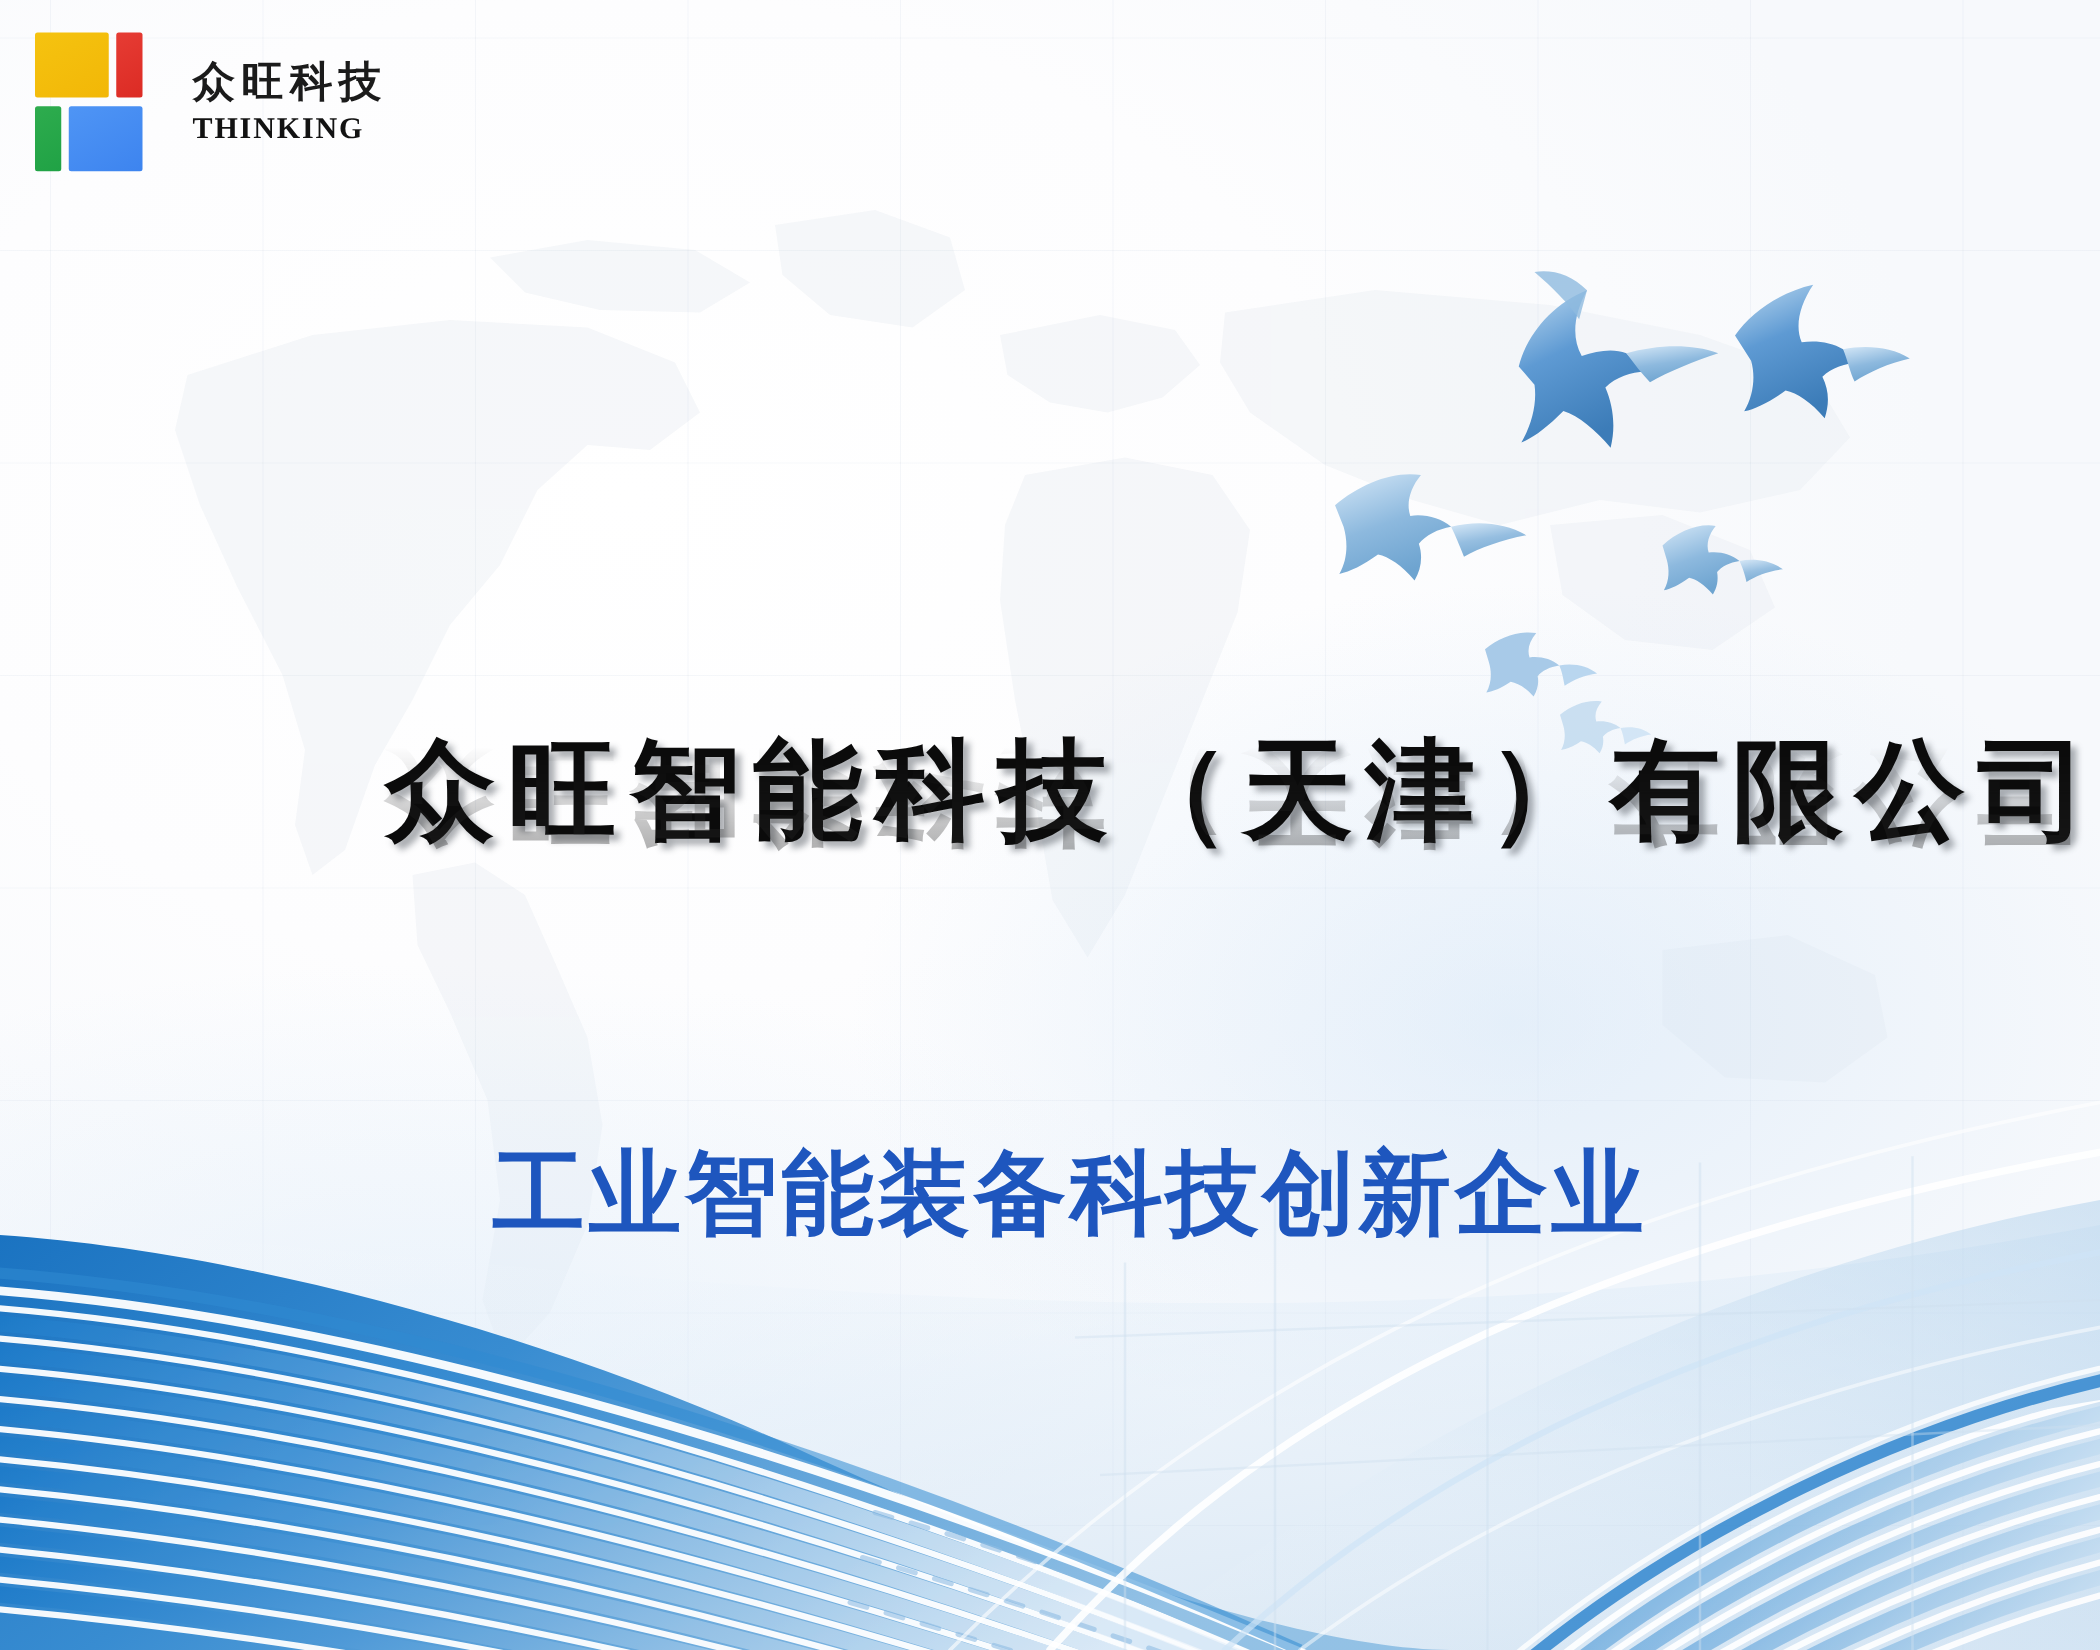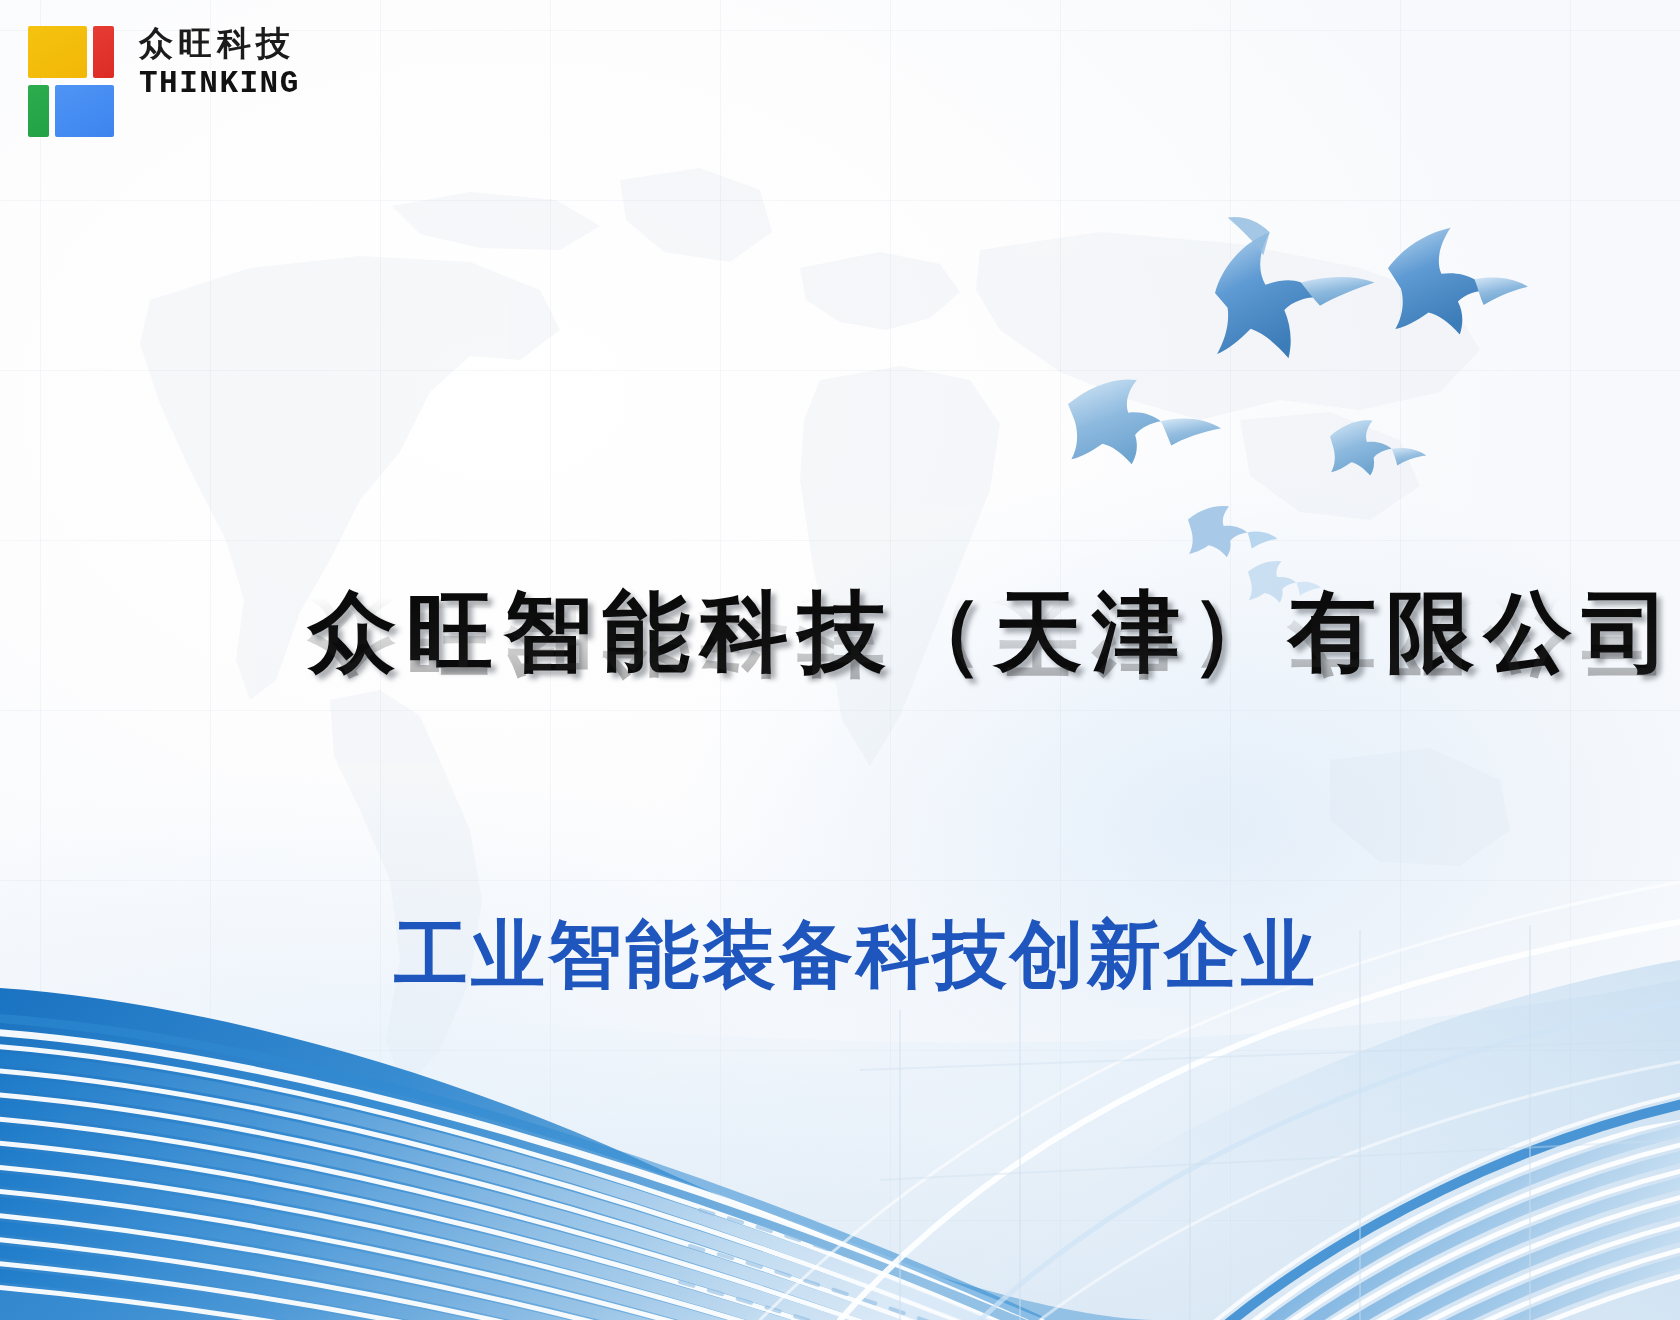--- a/index.html
+++ b/index.html
@@ -41,22 +41,22 @@
       radial-gradient(ellipse 55% 30% at 20% 80%, rgba(206,228,248,0.30) 0%, rgba(255,255,255,0) 72%);
   }
   .bg-birds { opacity: 1; }
   .bg-waves { }
 
   
   #logo-block {
     position: absolute;
     left: 28px; top: 26px;
     display: flex;
-    align-items: flex-start;
-    gap: 25px;
+    align-items: center;
+    gap: 40px;
   }
   #logo-mark {
     position: relative;
     width: 86px; height: 112px;
   }
   #logo-mark .sq { position: absolute; border-radius: 2px; }
   #logo-mark .sq-yellow { left: 0; top: 0; width: 59px; height: 52px;
     background: linear-gradient(150deg,#f5c310 0%,#f2b707 100%); }
   #logo-mark .sq-red { left: 65px; top: 0; width: 21px; height: 52px;
     background: linear-gradient(150deg,#e63c34 0%,#dc2b24 100%); }
@@ -68,26 +68,26 @@
   #logo-text { display: flex; flex-direction: column; gap: 8px; }
   #logo-cn {
     font-size: 34px;
     font-weight: 700;
     color: #1b1b1b;
     letter-spacing: 5px;
     line-height: 1;
     font-family: "DejaVu Sans", "Liberation Sans", sans-serif;
   }
   #logo-en {
-    font-size: 31px;
+    font-size: 24px;
     font-weight: 800;
     color: #121212;
     letter-spacing: 1.5px;
     line-height: 1;
-    font-family: Liberation Mono, monospace;
+    font-family: Liberation Serif, serif;
   }
 
   
   #tagline {
     position: absolute;
     right: 196px; top: 54px;
     font-size: 62px;
     font-weight: 800;
     color: #3b82e0;
     letter-spacing: 2px;

